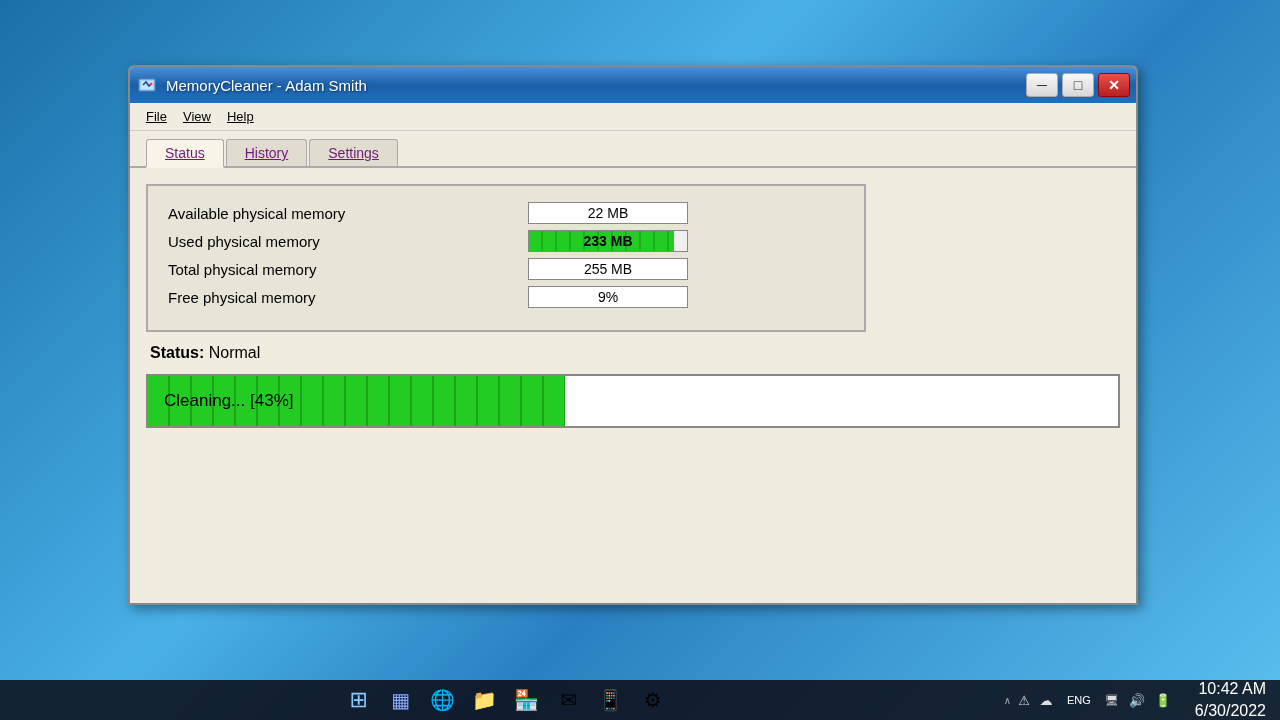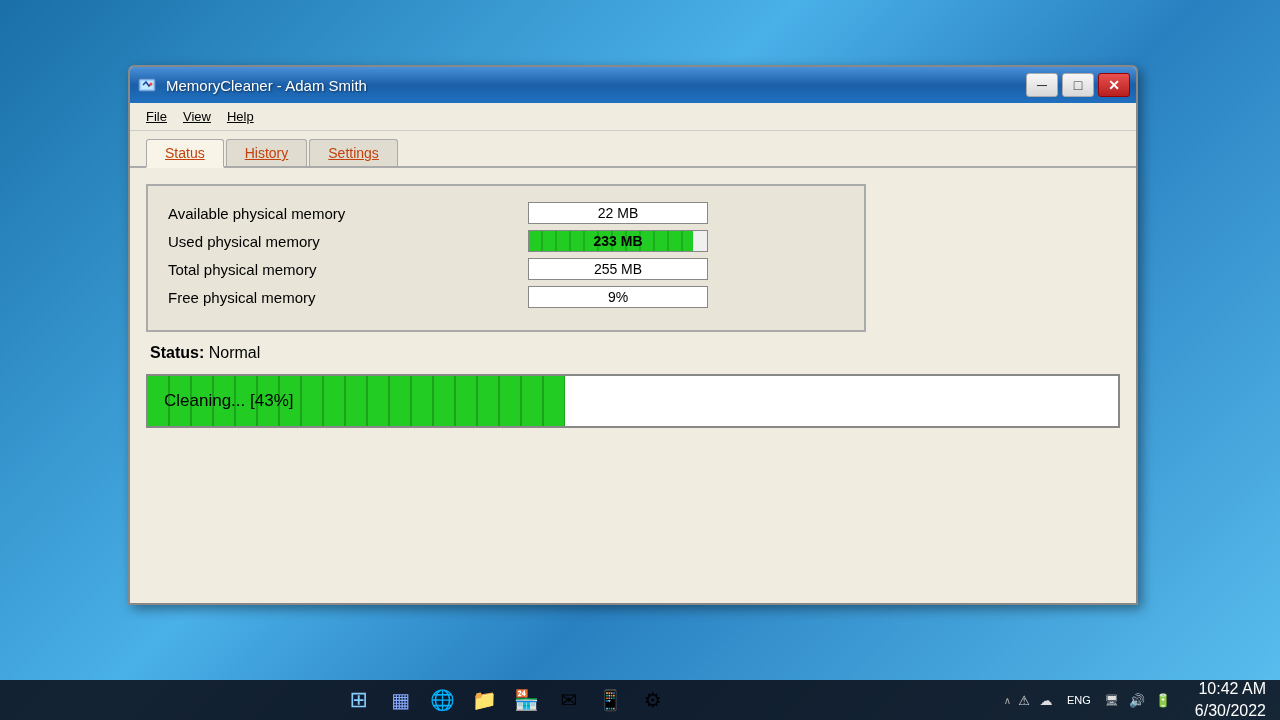--- a/index.html
+++ b/index.html
@@ -119,21 +119,21 @@
       border-bottom: 2px solid #aaa;
     }
 
     .tab {
       padding: 5px 18px;
       font-size: 14px;
       cursor: pointer;
       border: 1px solid #aaa;
       border-bottom: none;
       background: #e0ddd0;
-      color: #c2410c;
+      color: #701a75;
       text-decoration: underline;
       margin-right: 2px;
       border-radius: 3px 3px 0 0;
     }
 
     .tab.active {
       background: #f8f5e8;
       border-bottom: 2px solid #f8f5e8;
       margin-bottom: -2px;
       font-weight: normal;
@@ -161,21 +161,21 @@
       font-size: 15px;
     }
 
     .memory-label {
       width: 360px;
       color: #000;
       font-size: 15px;
     }
 
     .memory-value {
-      width: 180px;
+      width: 160px;
       border: 1px solid #888;
       background: #fff;
       padding: 2px 8px;
       text-align: center;
       font-size: 14px;
       position: relative;
       overflow: hidden;
     }
 
     .memory-value.used {

